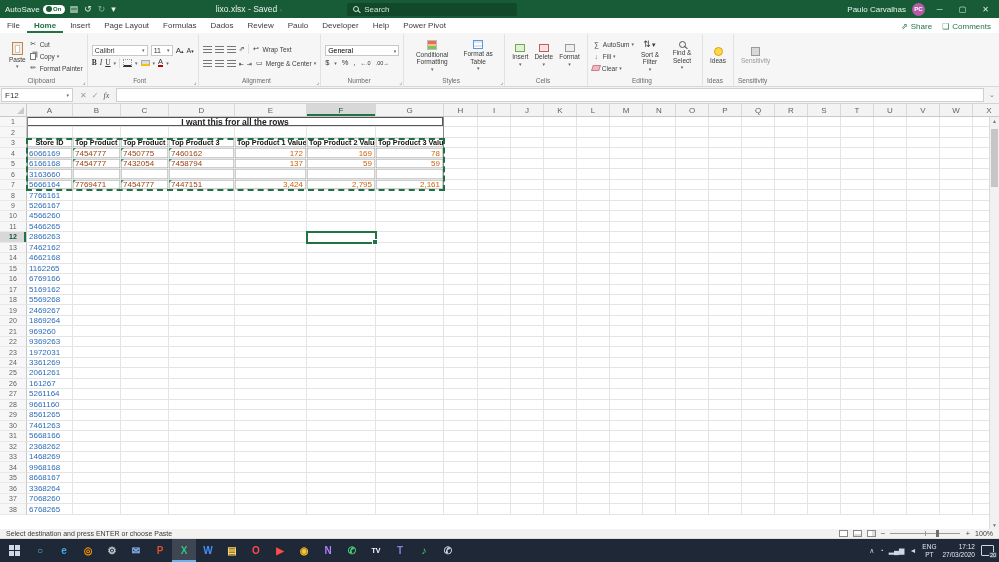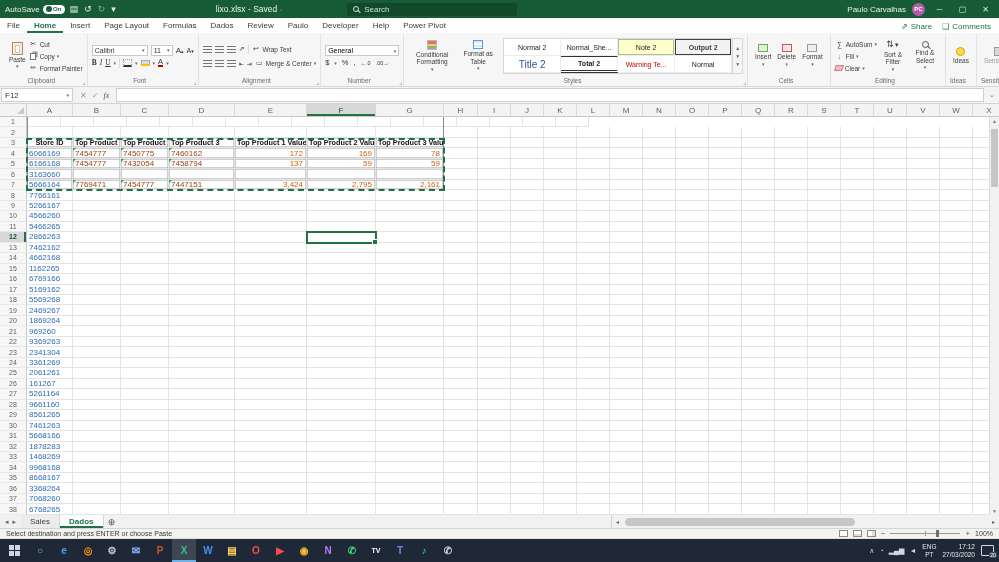--- a/index.html
+++ b/index.html
@@ -330,37 +330,20 @@
         <div class="bigbtn">
           <span class="cfic"></span>
           <span style="width:42px;">Conditional Formatting</span>
           <span class="dd">▾</span>
         </div>
         <div class="bigbtn">
           <span class="ftic"></span>
           <span style="width:38px;">Format as Table</span>
           <span class="dd">▾</span>
         </div>
-        <div class="gallery-wrap">
-          <div class="gallery">
-              <div class="gitem g-plain">Normal 2</div>
-              <div class="gitem g-plain">Normal_She...</div>
-              <div class="gitem g-note">Note 2</div>
-              <div class="gitem g-output">Output 2</div>
-              <div class="gitem g-title">Title 2</div>
-              <div class="gitem g-total">Total 2</div>
-              <div class="gitem g-warning">Warning Te...</div>
-              <div class="gitem g-plain">Normal</div>
-            </div>
-          <div class="garrows">
-            <span>▲</span>
-            <span>▼</span>
-            <span>▼</span>
-          </div>
-        </div>
       </div>
       <div class="rg-label">Styles</div>
       <span class="dlauncher">⌟</span>
     </div>
 
     <div class="rgroup">
       <div class="rg-body">
         <div class="bigbtn">
             <span class="insic"></span>
             <span>Insert</span>
@@ -475,20 +458,21 @@
           <div class="chead" style="width: 33px;">T</div>
           <div class="chead" style="width: 33px;">U</div>
           <div class="chead" style="width: 33px;">V</div>
           <div class="chead" style="width: 33px;">W</div>
           <div class="chead" style="width: 33px;">X</div>
         </div>
     </div>
     <div>
         <div class="grow">
           <div class="rnum">1</div>
+          <div class="cell mt" style="width: 417px;">I want this fror all the rows</div>
           <div class="cell" style="width: 34px;"></div>
           <div class="cell" style="width: 33px;"></div>
           <div class="cell" style="width: 33px;"></div>
           <div class="cell" style="width: 33px;"></div>
           <div class="cell" style="width: 33px;"></div>
           <div class="cell" style="width: 33px;"></div>
           <div class="cell" style="width: 33px;"></div>
           <div class="cell" style="width: 33px;"></div>
           <div class="cell" style="width: 33px;"></div>
           <div class="cell" style="width: 33px;"></div>
@@ -1062,21 +1046,21 @@
           <div class="cell" style="width: 33px;"></div>
           <div class="cell" style="width: 33px;"></div>
           <div class="cell" style="width: 33px;"></div>
           <div class="cell" style="width: 33px;"></div>
           <div class="cell" style="width: 33px;"></div>
           <div class="cell" style="width: 33px;"></div>
           <div class="cell" style="width: 33px;"></div>
         </div>
         <div class="grow">
           <div class="rnum">23</div>
-          <div class="cell sid" style="width: 46px;">2341304</div>
+          <div class="cell sid" style="width: 46px;">1972031</div>
           <div class="cell" style="width: 48px;"></div>
           <div class="cell" style="width: 48px;"></div>
           <div class="cell" style="width: 66px;"></div>
           <div class="cell" style="width: 72px;"></div>
           <div class="cell" style="width: 69px;"></div>
           <div class="cell" style="width: 68px;"></div>
           <div class="cell" style="width: 34px;"></div>
           <div class="cell" style="width: 33px;"></div>
           <div class="cell" style="width: 33px;"></div>
           <div class="cell" style="width: 33px;"></div>
@@ -1305,21 +1289,21 @@
           <div class="cell" style="width: 33px;"></div>
           <div class="cell" style="width: 33px;"></div>
           <div class="cell" style="width: 33px;"></div>
           <div class="cell" style="width: 33px;"></div>
           <div class="cell" style="width: 33px;"></div>
           <div class="cell" style="width: 33px;"></div>
           <div class="cell" style="width: 33px;"></div>
         </div>
         <div class="grow">
           <div class="rnum">32</div>
-          <div class="cell sid" style="width: 46px;">1878283</div>
+          <div class="cell sid" style="width: 46px;">2368262</div>
           <div class="cell" style="width: 48px;"></div>
           <div class="cell" style="width: 48px;"></div>
           <div class="cell" style="width: 66px;"></div>
           <div class="cell" style="width: 72px;"></div>
           <div class="cell" style="width: 69px;"></div>
           <div class="cell" style="width: 68px;"></div>
           <div class="cell" style="width: 34px;"></div>
           <div class="cell" style="width: 33px;"></div>
           <div class="cell" style="width: 33px;"></div>
           <div class="cell" style="width: 33px;"></div>
@@ -1503,38 +1487,20 @@
     <div class="regionlines"></div>
     <div class="ants"></div>
     <div class="selbox"></div>
     <div class="vscroll">
       <span class="vs-up">▲</span>
       <div class="vthumb"></div>
       <span class="vs-dn">▼</span>
     </div>
   </div>
 
-  <div class="sheetbar">
-    <div class="tabnav">
-      <span>◂</span>
-      <span>▸</span>
-    </div>
-    <div style="display:flex;">
-        <div class="stab">Sales</div>
-        <div class="stab active">Dados</div>
-      </div>
-    <div class="addsheet">⊕</div>
-    <div class="hscroll">
-      <span class="hs-btn">◂</span>
-      <div class="hs-track">
-          <div class="hs-thumb"></div>
-        </div>
-      <span class="hs-btn">▸</span>
-    </div>
-  </div>
 
   <div class="statusbar">
     <span>Select destination and press ENTER or choose Paste</span>
     <div class="sb-right">
       <span class="viewic"></span>
       <span class="viewic v2"></span>
       <span class="viewic v3"></span>
       <span class="zsign">−</span>
       <span class="zoomtrack">
           <span class="zoomnotch"></span>

